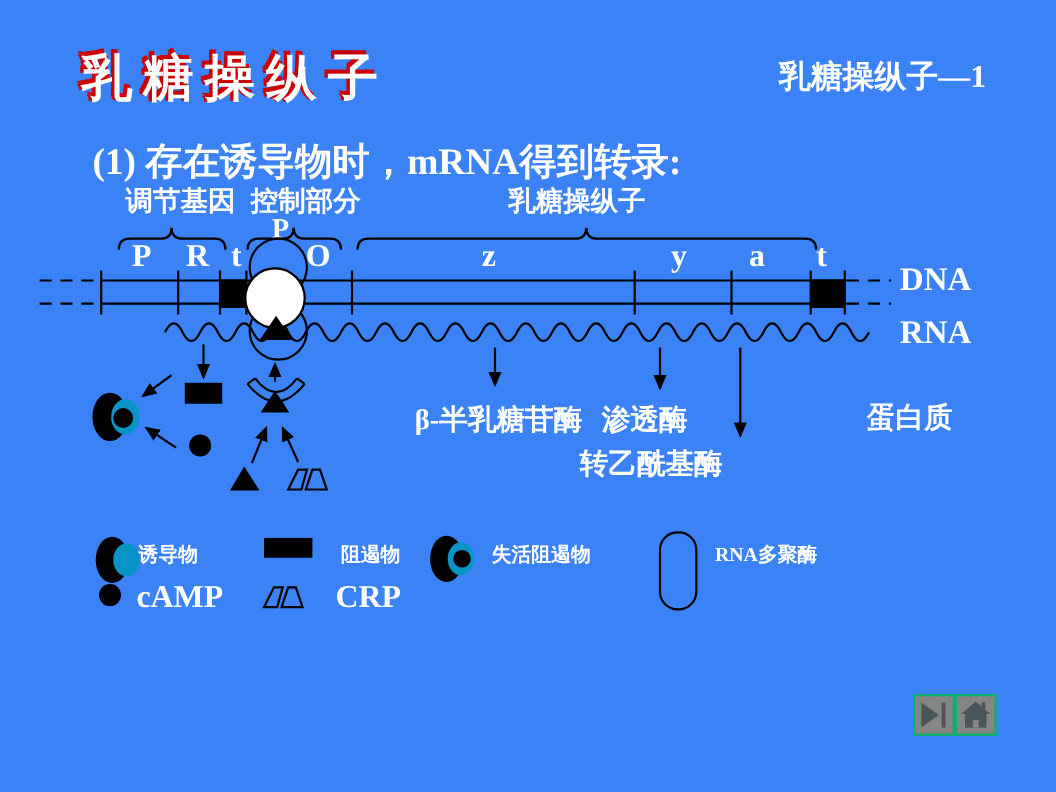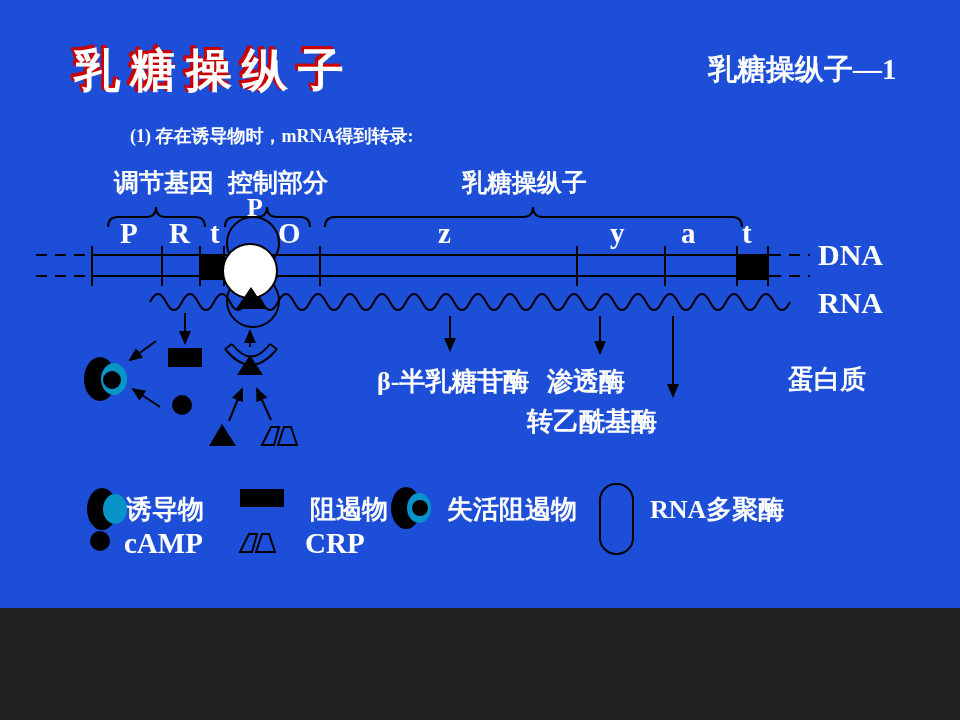--- a/index.html
+++ b/index.html
@@ -1,34 +1,34 @@
 <!DOCTYPE html>
 <html><head>
 <meta charset="utf-8">
 <style>
   html,body{margin:0;padding:0;background:#222;}
   #slide{
-    position:relative;width:960px;height:608px;overflow:hidden;
-    background:#1d4ed8;
+    position:relative;width:960px;height:720px;overflow:hidden;
+    background:#3b82f6;
     font-family:"Liberation Serif",serif;
   }
   .abs{position:absolute;}
   .cjk{color:#FFFFFF;font-weight:bold;font-family:"Liberation Serif",serif;white-space:nowrap;}
   #title{
     left:74px;top:40px;font-size:46px;letter-spacing:10px;color:#FFFFFF;font-weight:bold;
     text-shadow:-3px -3px 0 #CC0000,-2px -3px 0 #CC0000,-3px -1px 0 #CC0000;
   }
   #page-label{left:708px;top:50px;font-size:29px;}
-  #subtitle{left:84px;top:124px;font-size:18px;margin-left:46px;}
+  #subtitle{left:84px;top:124px;font-size:34px;}
   .region-label{top:166px;font-size:25px;}
   #promoter-label{left:247px;top:193px;font-size:26px;}
   .gene-letter{top:217px;font-size:29px;}
   .strand-label{font-size:30px;}
   .product-label{font-size:26px;}
-  .legend-label{top:492px;font-size:26px;}
+  .legend-label{top:492px;font-size:18px;}
   .legend-label2{top:527px;font-size:29px;text-align:center;}
   #diagram-svg{left:0;top:0;pointer-events:none;}
   #nav{left:830px;top:631px;display:flex;}
   .nav-btn{
     width:38px;height:38px;background:#858585;border:2px solid #00B36E;
     box-sizing:border-box;display:flex;align-items:center;justify-content:center;
     cursor:pointer;margin-right:0px;
   }
 </style>
 </head>

